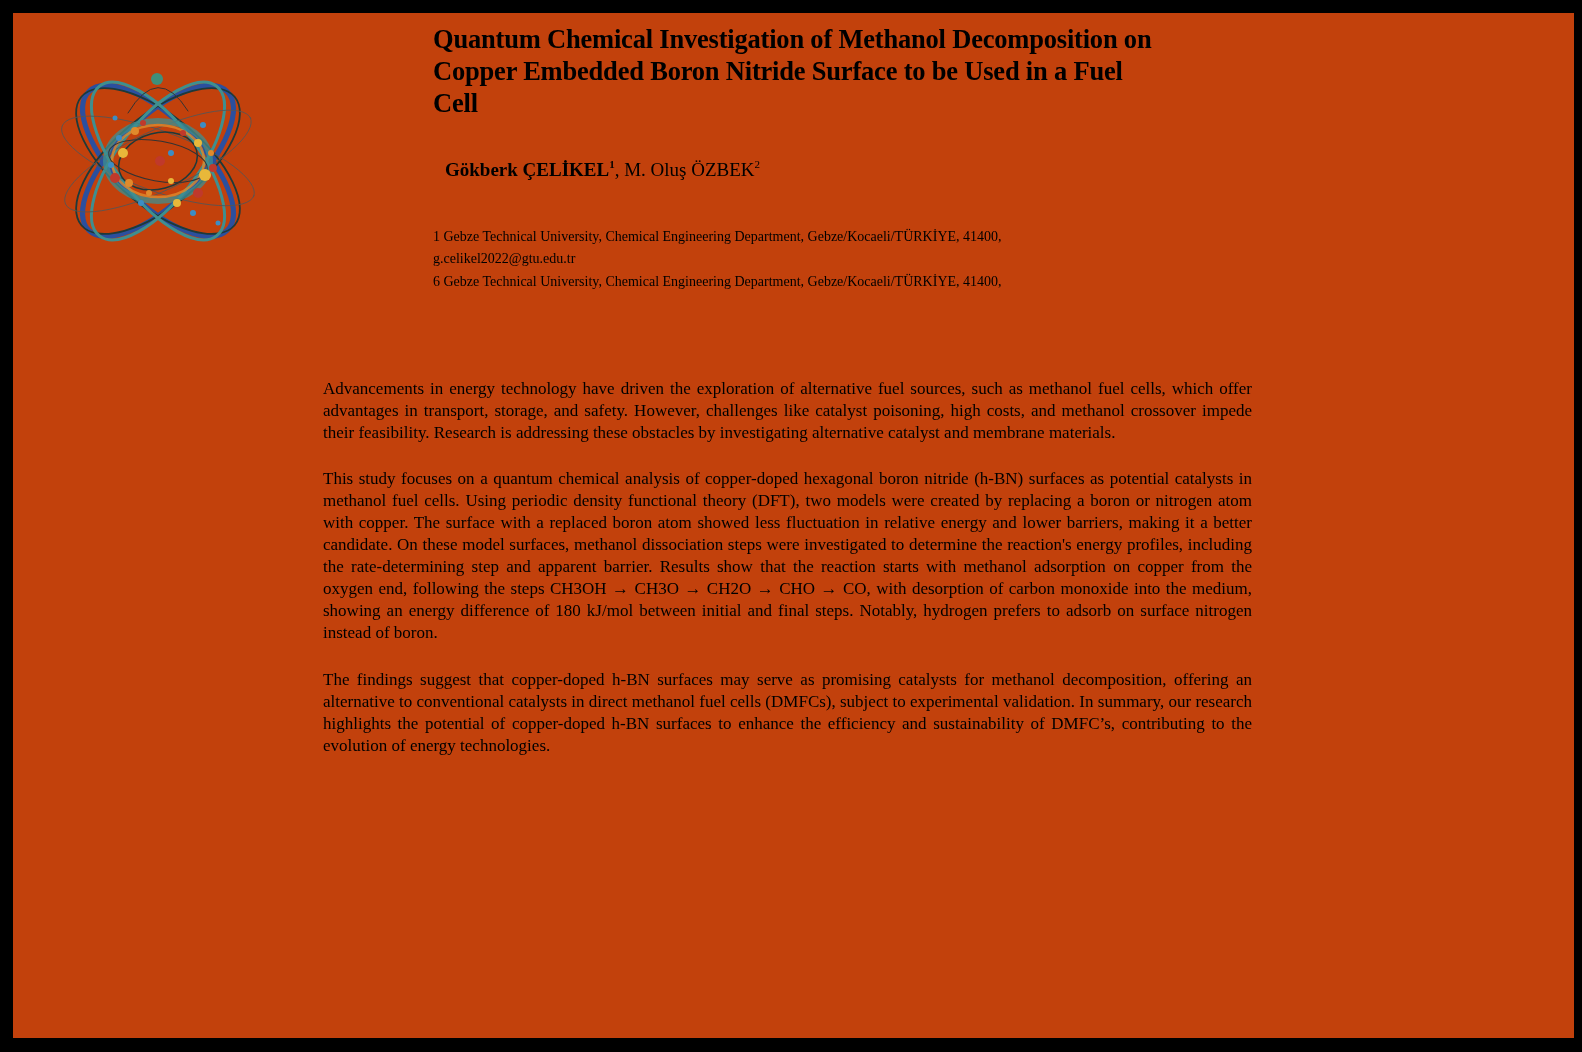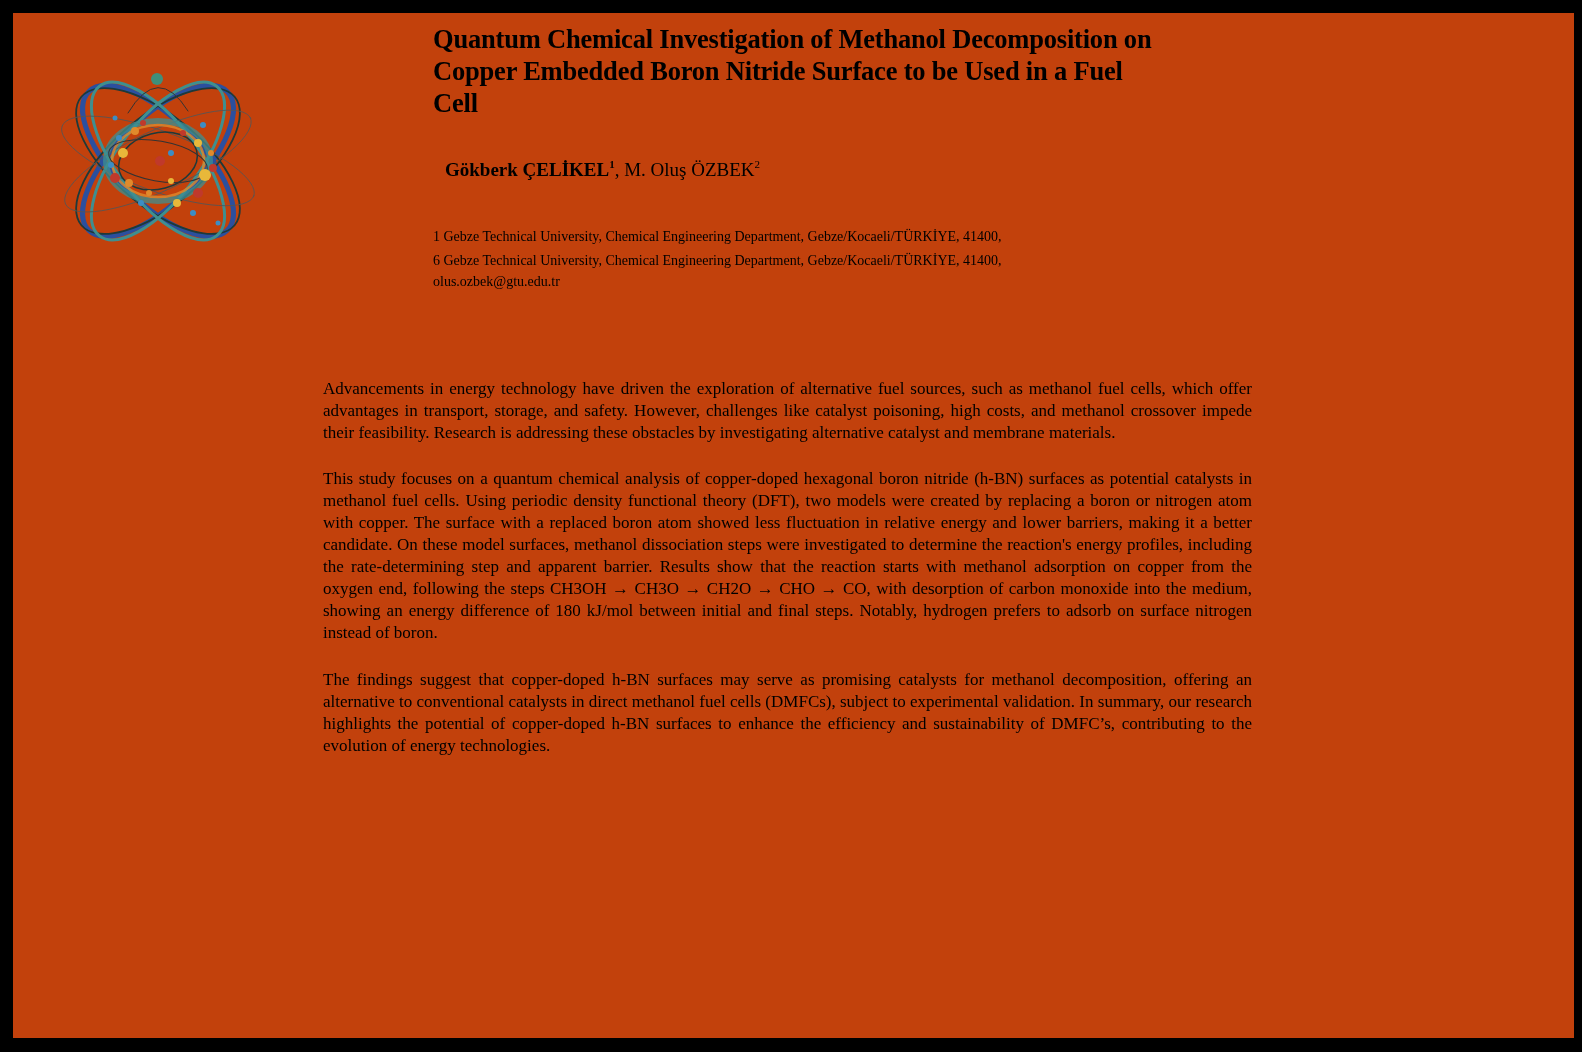--- a/index.html
+++ b/index.html
@@ -92,24 +92,24 @@
 
   <h1 class="title">Quantum Chemical Investigation of Methanol Decomposition on Copper Embedded Boron Nitride Surface to be Used in a Fuel Cell</h1>
 
   <p class="authors">
     <span class="b">Gökberk ÇELİKEL</span><sup class="b">1</sup><span>, </span><span>M.  Oluş ÖZBEK</span><sup>2</sup>
   </p>
 
   <div class="affils">
     <div class="a">
       <div>1 Gebze Technical University, Chemical Engineering Department, Gebze/Kocaeli/TÜRKİYE, 41400,</div>
+      <div>g.celikel2022@gtu.edu.tr</div>
     </div>
     <div class="a">
       <div>6 Gebze Technical University, Chemical Engineering Department, Gebze/Kocaeli/TÜRKİYE, 41400,</div>
-      <div>olus.ozbek@gtu.edu.tr</div>
     </div>
   </div>
 
   <div class="abstract">
     <p>Advancements in energy technology have driven the exploration of alternative fuel sources, such as methanol fuel cells, which offer advantages in transport, storage, and safety. However, challenges like catalyst poisoning, high costs, and methanol crossover impede their feasibility. Research is addressing these obstacles by investigating alternative catalyst and membrane materials.</p>
     <p>This study focuses on a quantum chemical analysis of copper-doped hexagonal boron nitride (h-BN) surfaces as potential catalysts in methanol fuel cells. Using periodic density functional theory (DFT), two models were created by replacing a boron or nitrogen atom with copper. The surface with a replaced boron atom showed less fluctuation in relative energy and lower barriers, making it a better candidate. On these model surfaces, methanol dissociation steps were investigated to determine the reaction's energy profiles, including the rate-determining step and apparent barrier. Results show that the reaction starts with methanol adsorption on copper from the oxygen end, following the steps CH3OH → CH3O → CH2O → CHO → CO, with desorption of carbon monoxide into the medium, showing an energy difference of 180 kJ/mol between initial and final steps. Notably, hydrogen prefers to adsorb on surface nitrogen instead of boron.</p>
     <p>The findings suggest that copper-doped h-BN surfaces may serve as promising catalysts for methanol decomposition, offering an alternative to conventional catalysts in direct methanol fuel cells (DMFCs), subject to experimental validation. In summary, our research highlights the potential of copper-doped h-BN surfaces to enhance the efficiency and sustainability of DMFC’s, contributing to the evolution of energy technologies.</p>
   </div>
 
 </div>

